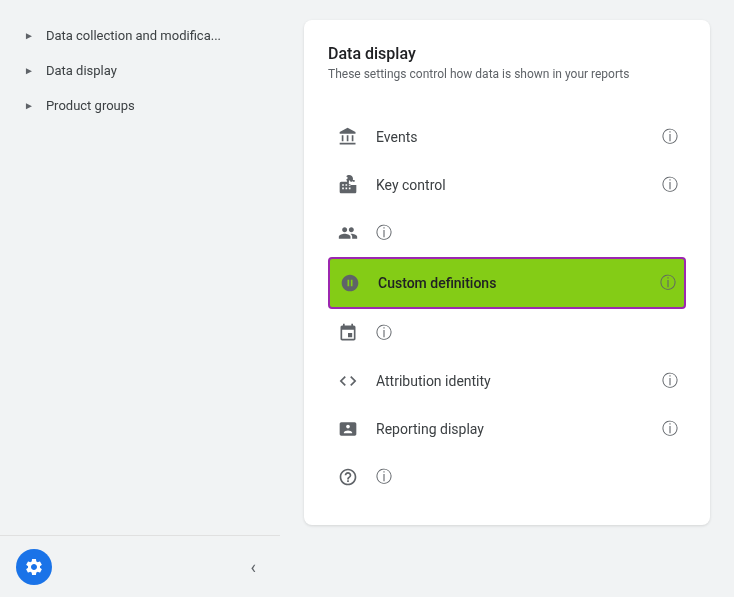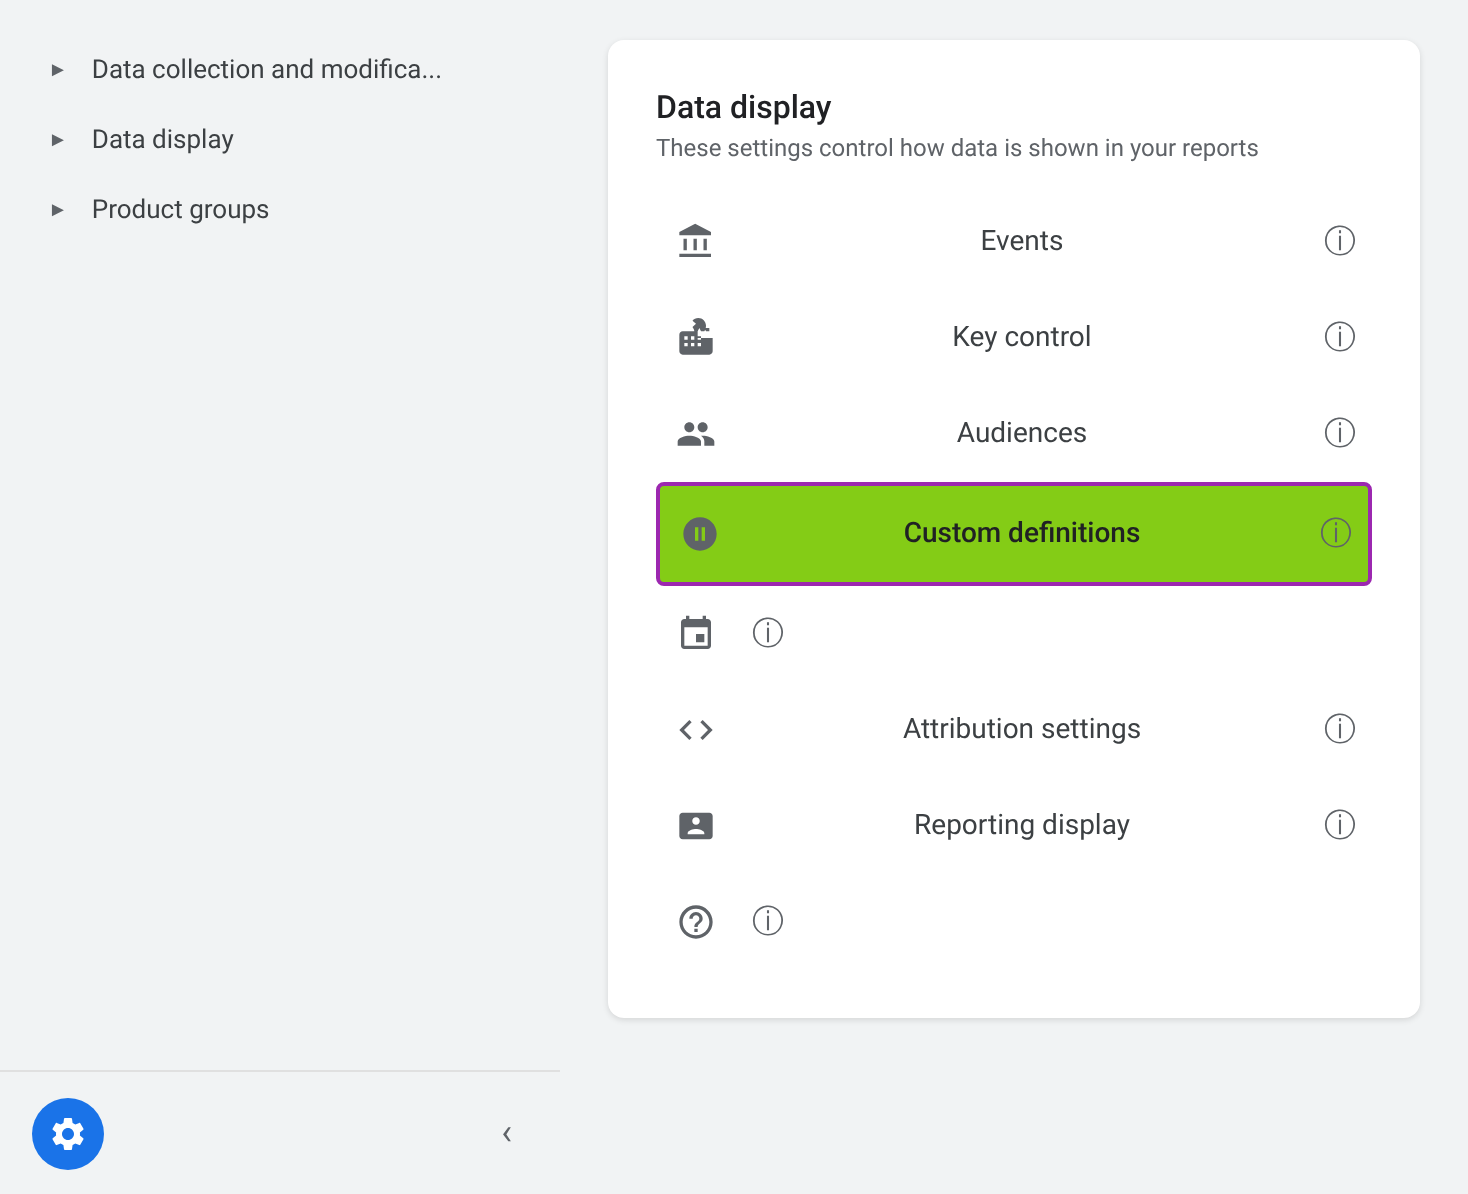--- a/index.html
+++ b/index.html
@@ -93,21 +93,21 @@
     .card-title {
       font-size: 16px;
       font-weight: 500;
       color: #202124;
       margin-bottom: 4px;
     }
 
     .card-subtitle {
       font-size: 12px;
       color: #5f6368;
-      margin-bottom: 16px;
+      margin-bottom: 32px;
     }
 
     .menu-list {
       list-style: none;
     }
 
     .menu-item {
       display: flex;
       align-items: center;
       padding: 12px 8px;
@@ -130,21 +130,20 @@
       align-items: center;
       justify-content: center;
       color: #5f6368;
       flex-shrink: 0;
     }
 
     .menu-item-label {
       flex: 1;
       font-size: 14px;
       color: #3c4043;
-      text-align: center;
     }
 
     .menu-item.active .menu-item-label {
       color: #202124;
       font-weight: 500;
     }
 
     .menu-item-help {
       color: #5f6368;
       font-size: 16px;
@@ -213,21 +212,20 @@
         <span class="menu-item-label">Key control</span>
         <span class="menu-item-help">ⓘ</span>
       </li>
 
       <li class="menu-item">
         <span class="menu-item-icon">
           <svg viewBox="0 0 24 24">
             <path d="M16 11c1.66 0 2.99-1.34 2.99-3S17.66 5 16 5c-1.66 0-3 1.34-3 3s1.34 3 3 3zm-8 0c1.66 0 2.99-1.34 2.99-3S9.66 5 8 5C6.34 5 5 6.34 5 8s1.34 3 3 3zm0 2c-2.33 0-7 1.17-7 3.5V19h14v-2.5c0-2.33-4.67-3.5-7-3.5zm8 0c-.29 0-.62.02-.97.05 1.16.84 1.97 1.97 1.97 3.45V19h6v-2.5c0-2.33-4.67-3.5-7-3.5z"></path>
           </svg>
         </span>
-        <span class="menu-item-label">Audiences</span>
         <span class="menu-item-help">ⓘ</span>
       </li>
 
       <li class="menu-item active">
         <span class="menu-item-icon">
           <svg viewBox="0 0 24 24">
             <path d="M12 2C6.48 2 2 6.48 2 12s4.48 10 10 10 10-4.48 10-10S17.52 2 12 2zm-1 14H9V8h2v8zm4 0h-2V8h2v8z"></path>
           </svg>
         </span>
         <span class="menu-item-label">Custom definitions</span>
@@ -242,21 +240,21 @@
         </span>
         <span class="menu-item-help">ⓘ</span>
       </li>
 
       <li class="menu-item">
         <span class="menu-item-icon">
           <svg viewBox="0 0 24 24">
             <path d="M9.4 16.6L4.8 12l4.6-4.6L8 6l-6 6 6 6 1.4-1.4zm5.2 0l4.6-4.6-4.6-4.6L16 6l6 6-6 6-1.4-1.4z"></path>
           </svg>
         </span>
-        <span class="menu-item-label">Attribution settings</span>
+        <span class="menu-item-label">Attribution identity</span>
         <span class="menu-item-help">ⓘ</span>
       </li>
 
       <li class="menu-item">
         <span class="menu-item-icon">
           <svg viewBox="0 0 24 24">
             <path d="M20 4H4c-1.1 0-2 .9-2 2v12c0 1.1.9 2 2 2h16c1.1 0 2-.9 2-2V6c0-1.1-.9-2-2-2zm-8 2.75c1.24 0 2.25 1.01 2.25 2.25S13.24 11.25 12 11.25 9.75 10.24 9.75 9 10.76 6.75 12 6.75zM17 17H7v-.75c0-1.66 3.34-2.5 5-2.5s5 .84 5 2.5V17z"></path>
           </svg>
         </span>
         <span class="menu-item-label">Reporting display</span>

